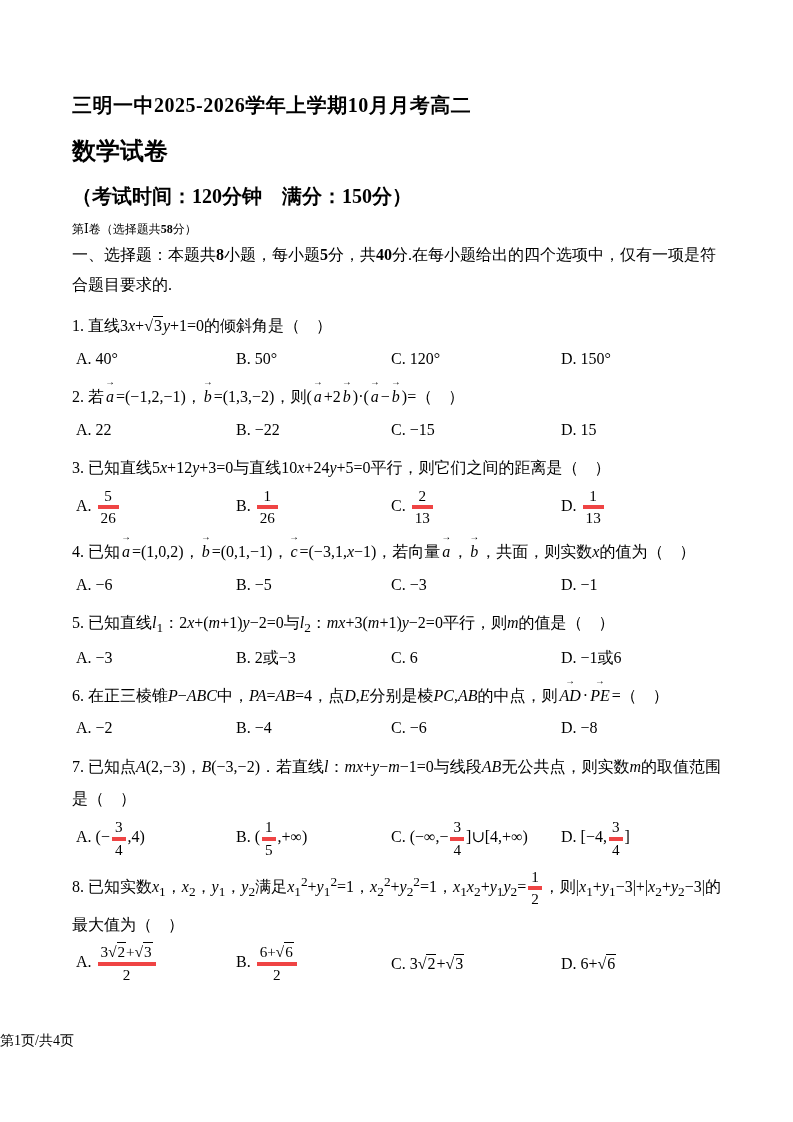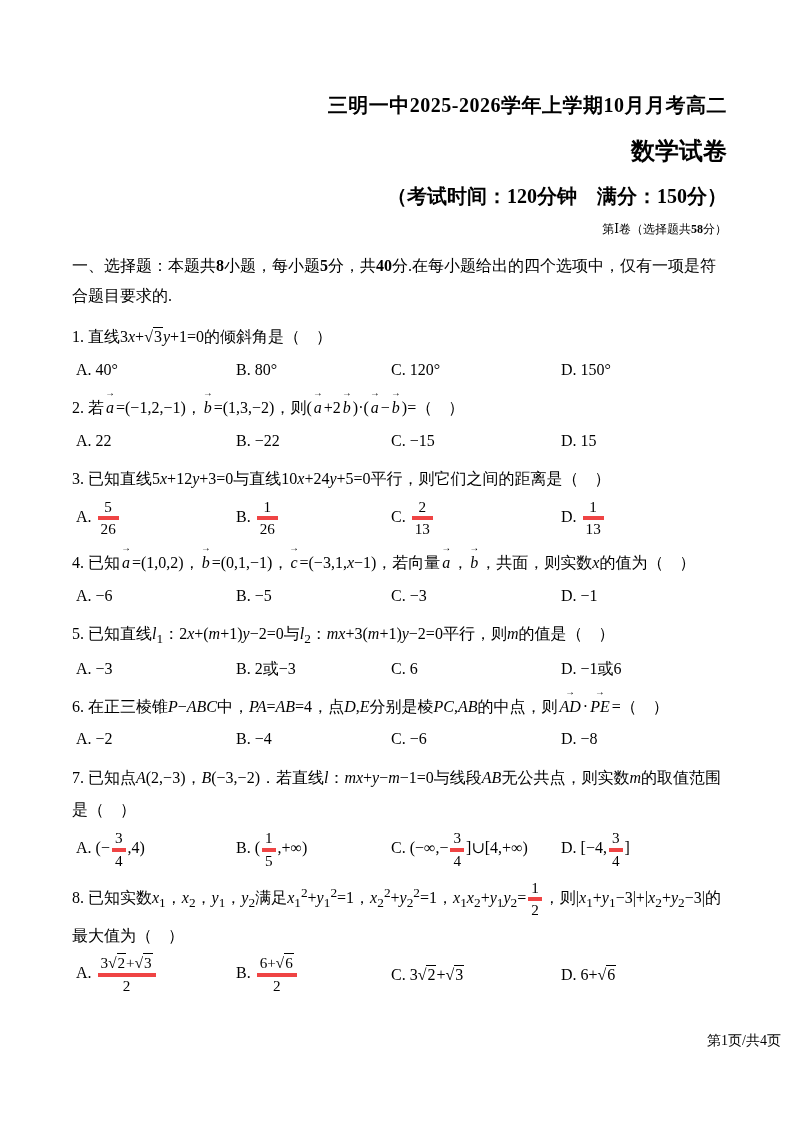--- a/index.html
+++ b/index.html
@@ -2,26 +2,26 @@
 <html><head>
 <meta charset="utf-8">
 <style>
   * { box-sizing: border-box; }
   html, body { margin: 0; padding: 0; background: #ffffff; }
   .page {
     width: 793px; height: 1122px; margin: 0 auto; background: #fff; color: #000;
     font-family: "Liberation Serif", "DejaVu Serif", serif; font-size: 16px;
     padding: 92px 66px 0 72px; position: relative; overflow: hidden;
   }
-  .center { text-align: right; }
+  .center { text-align: left; }
   .title { font-size: 20px; font-weight: 700; letter-spacing: 0.5px; }
   .subtitle { font-size: 24px; font-weight: 700; margin-top: 16px; }
   .exam-info { font-size: 20px; font-weight: 700; margin-top: 16px; }
   .section-header { font-size: 12px; margin-top: 11px; }
-  .intro { margin-top: 13px; line-height: 1.9; }
+  .intro { margin-top: 2px; line-height: 1.9; }
   .question { margin-top: 9px; }
   .stem { line-height: 2.05; }
   .options {
     display: grid; grid-template-columns: 160px 155px 170px 1fr;
     align-items: center; margin-top: 2px; line-height: 1.7; padding-left: 4px;
   }
   .footer { position: absolute; left: 0; right: 12px; bottom: 72px; font-size: 14px; }
   .m { white-space: nowrap; }
   i { font-style: italic; }
   .vec { position: relative; display: inline-block; font-style: italic; padding: 0 2px; }
@@ -42,21 +42,21 @@
   <div class="center title">三明一中2025-2026学年上学期10月月考高二</div>
   <div class="center subtitle">数学试卷</div>
   <div class="center exam-info">（考试时间：120分钟　满分：150分）</div>
   <div class="center section-header">第Ⅰ卷（选择题共<b>58</b>分）</div>
   <div class="intro">一、选择题：本题共<b>8</b>小题，每小题<b>5</b>分，共<b>40</b>分.在每小题给出的四个选项中，仅有一项是符合题目要求的.</div>
 
   <div class="question">
     <div class="stem">1. 直线<span class="m">3<i>x</i>+<span class="rad">√<span class="rv">3</span></span><i>y</i>+1=0</span>的倾斜角是（ ）</div>
     <div class="options">
       <span class="opt">A. 40°</span>
-      <span class="opt">B. 80°</span>
+      <span class="opt">B. 50°</span>
       <span class="opt">C. 120°</span>
       <span class="opt">D. 150°</span>
     </div>
   </div>
 
   <div class="question">
     <div class="stem">2. 若<span class="m"><span class="vec">a</span>=(−1,2,−1)</span>，<span class="m"><span class="vec">b</span>=(1,3,−2)</span>，则<span class="m">(<span class="vec">a</span>+2<span class="vec">b</span>)·(<span class="vec">a</span>−<span class="vec">b</span>)=</span>（ ）</div>
     <div class="options">
       <span class="opt">A. 22</span>
       <span class="opt">B. −22</span>

